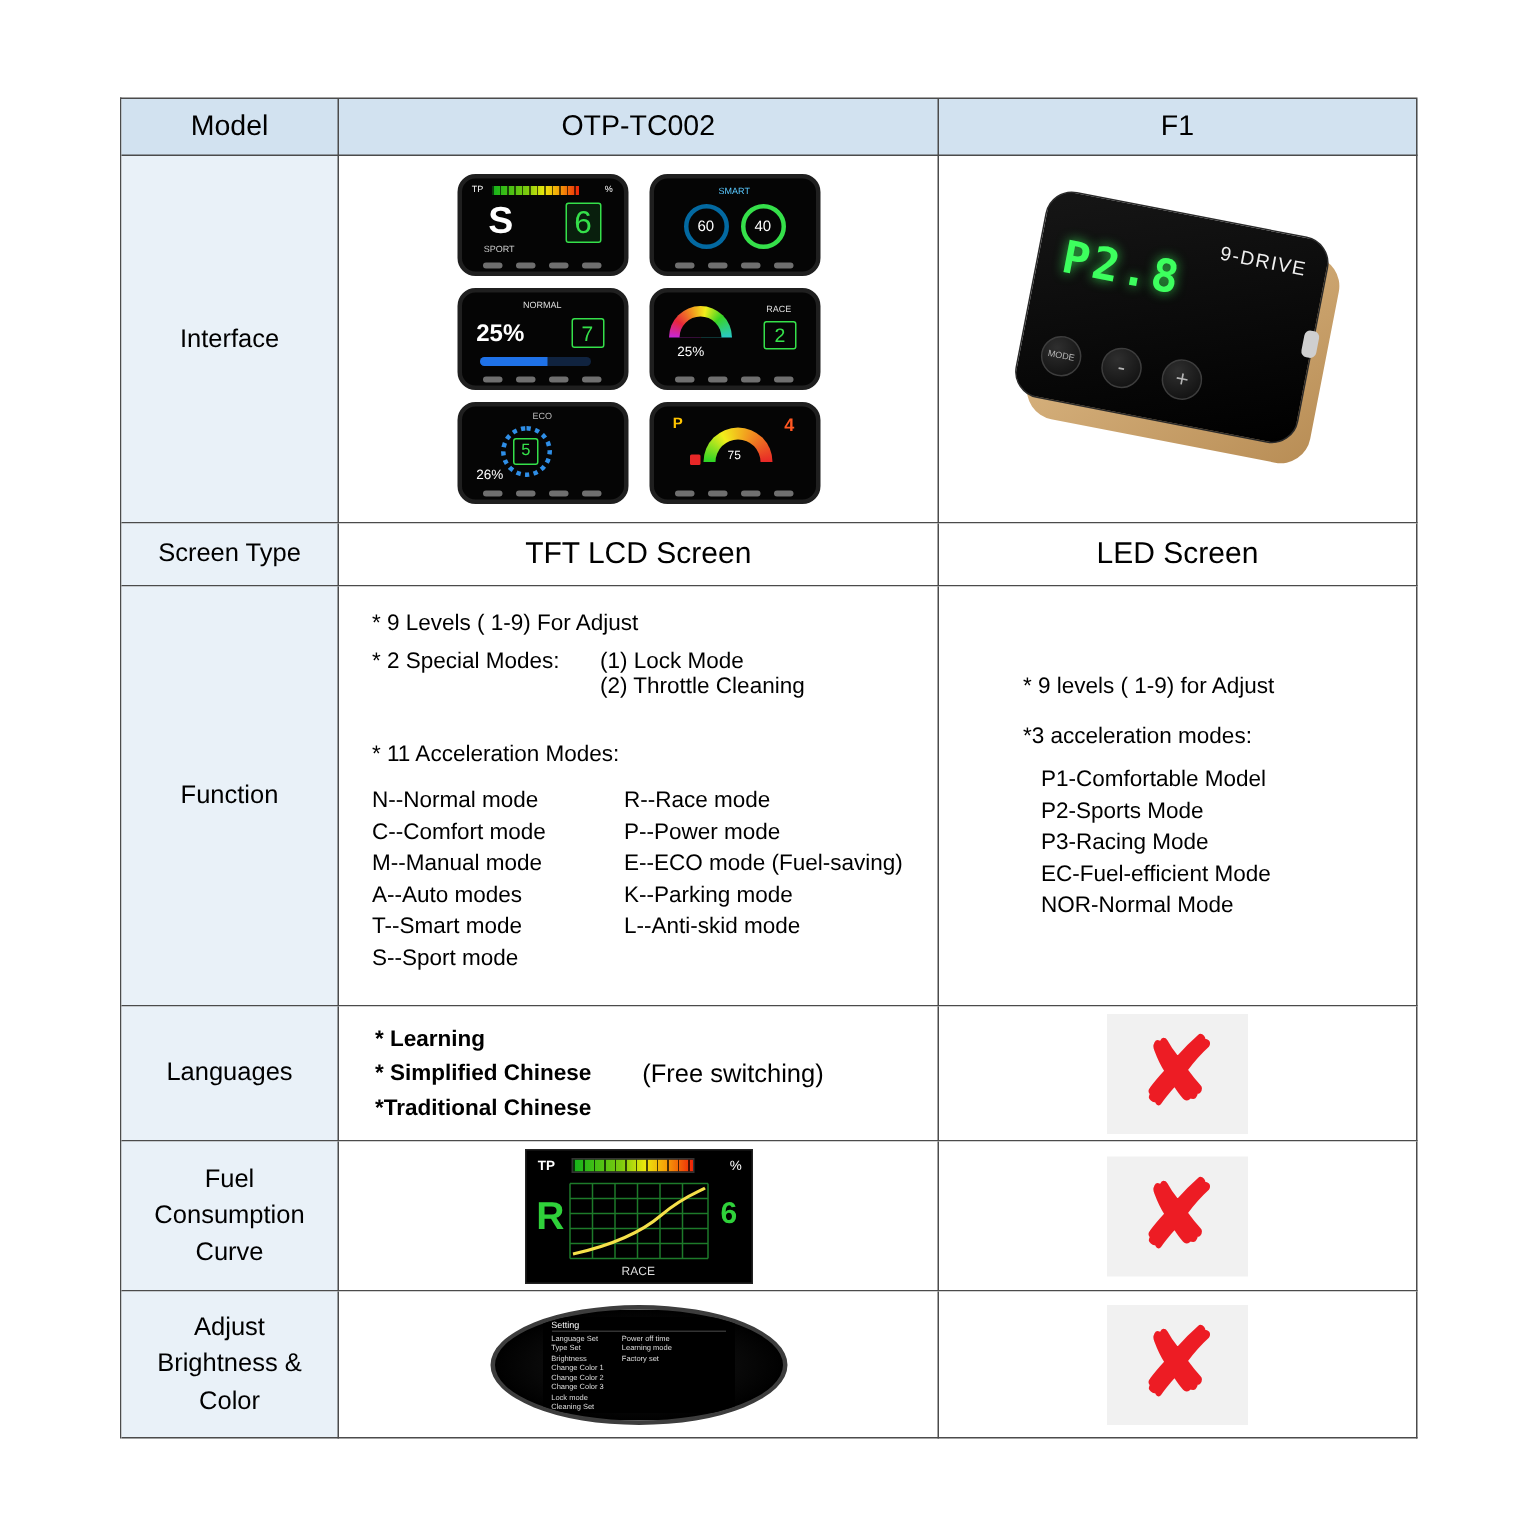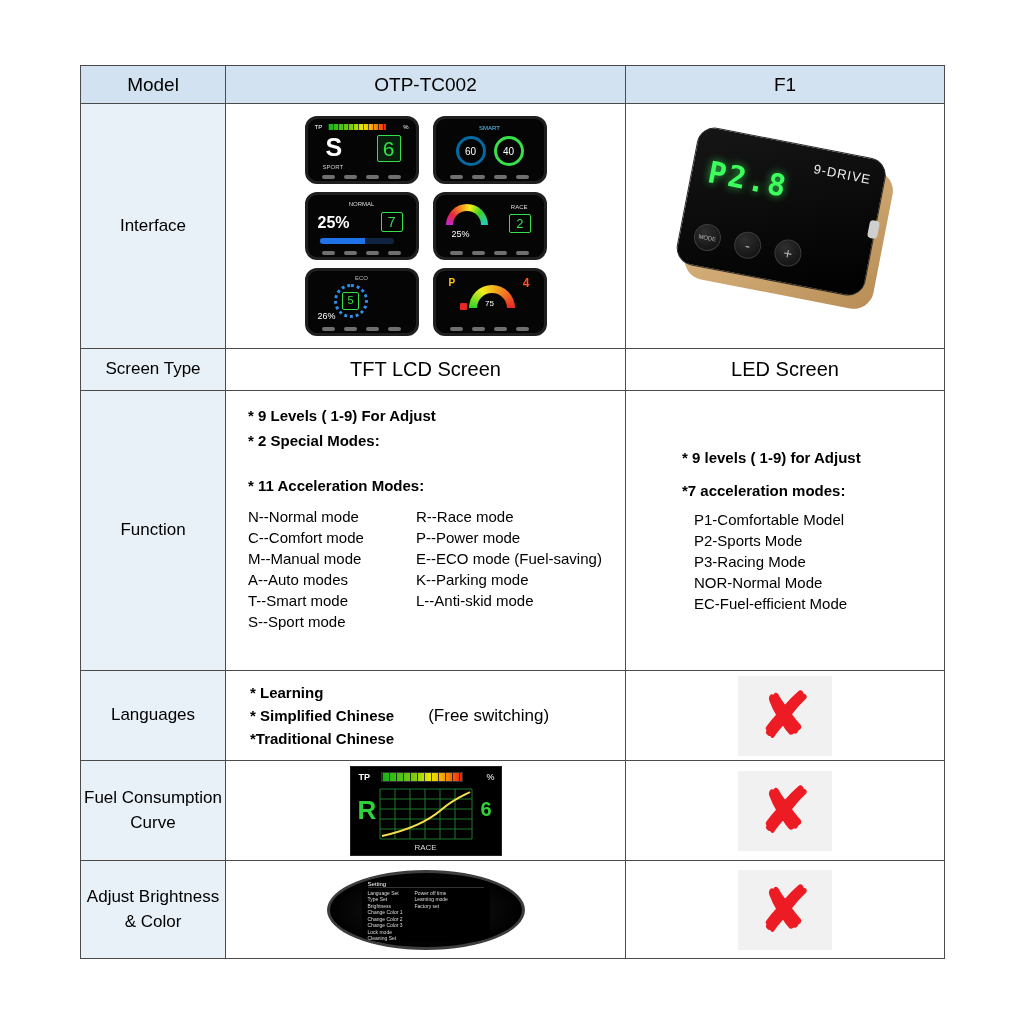--- a/index.html
+++ b/index.html
@@ -6,24 +6,24 @@
   html,body{width:1024px;height:1024px;background:#ffffff;font-family:"Liberation Sans",sans-serif;color:#000}
   body{position:relative;overflow:hidden}
 
   .tbl{position:absolute;left:80px;top:65px;display:grid;
        grid-template-columns:145px 400px 319px;
        grid-template-rows:38px 245px 42px 280px 90px 100px 98px;
        border-top:1px solid #4b4b4b;border-left:1px solid #4b4b4b}
   .cell{border-right:1px solid #4b4b4b;border-bottom:1px solid #4b4b4b;position:relative;overflow:hidden;background:#fff}
   .head{background:#d2e2f0;display:flex;align-items:center;justify-content:center;font-size:19px}
   .head.b{font-weight:normal}
-  .lbl{background:#e9f1f8;display:flex;align-items:center;justify-content:center;font-size:17px;text-align:center;padding:0 0;line-height:1.45}
+  .lbl{background:#e9f1f8;display:flex;align-items:center;justify-content:center;font-size:17px;text-align:center;padding:0 12px;line-height:1.45}
   .center{display:flex;align-items:center;justify-content:center}
   .big-txt{font-size:20px}
-  .bold{font-weight:bold}
+  .bold{font-weight:normal}
 
   
   .scr-grid{width:100%;height:100%;display:flex;flex-direction:column;align-items:center;justify-content:center;gap:8px}
   .scr-row{display:flex;gap:14px}
   .scr{width:114px;height:68px;background:#050505;border:3px solid #1f1f1f;border-radius:12px;position:relative;overflow:hidden}
   .btns{position:absolute;bottom:2px;left:0;right:0;display:flex;justify-content:center;gap:9px}
   .btns span{width:13px;height:4px;background:#6f6f6f;border-radius:2px;display:block}
   .t6{font-size:6px;color:#fff;position:absolute}
 
   .s1-tp{left:7px;top:5px}
@@ -260,20 +260,24 @@
     <span>LED Screen</span>
   </div>
 
   <div class="cell lbl">
     <span>Function</span>
   </div>
   <div class="cell fn-otp">
     <div class="fn-line bold">* 9 Levels ( 1-9) For Adjust</div>
     <div class="fn-special">
       <div class="tt bold">* 2 Special Modes:</div>
+      <div>
+        <div>(1) Lock Mode</div>
+        <div>(2) Throttle Cleaning</div>
+      </div>
     </div>
     <div class="fn-line bold">* 11 Acceleration Modes:</div>
     <div class="fn-accel-cols">
       <div class="fn-col1">
         <div>N--Normal mode</div>
         <div>C--Comfort mode</div>
         <div>M--Manual mode</div>
         <div>A--Auto modes</div>
         <div>T--Smart mode</div>
         <div>S--Sport mode</div>
@@ -282,27 +286,27 @@
         <div>R--Race mode</div>
         <div>P--Power mode</div>
         <div>E--ECO mode (Fuel-saving)</div>
         <div>K--Parking mode</div>
         <div>L--Anti-skid mode</div>
       </div>
     </div>
   </div>
   <div class="cell fn-f1">
     <div class="fn-line bold">* 9 levels ( 1-9) for Adjust</div>
-    <div class="bold">*7 acceleration modes:</div>
+    <div class="bold">*3 acceleration modes:</div>
     <div class="modes">
       <div>P1-Comfortable Model</div>
       <div>P2-Sports Mode</div>
       <div>P3-Racing Mode</div>
+      <div>EC-Fuel-efficient Mode</div>
       <div>NOR-Normal Mode</div>
-      <div>EC-Fuel-efficient Mode</div>
     </div>
   </div>
 
   <div class="cell lbl">
     <span>Languages</span>
   </div>
   <div class="cell">
     <div class="lang">
       <div class="lang-items">
         <div>* Learning</div>

